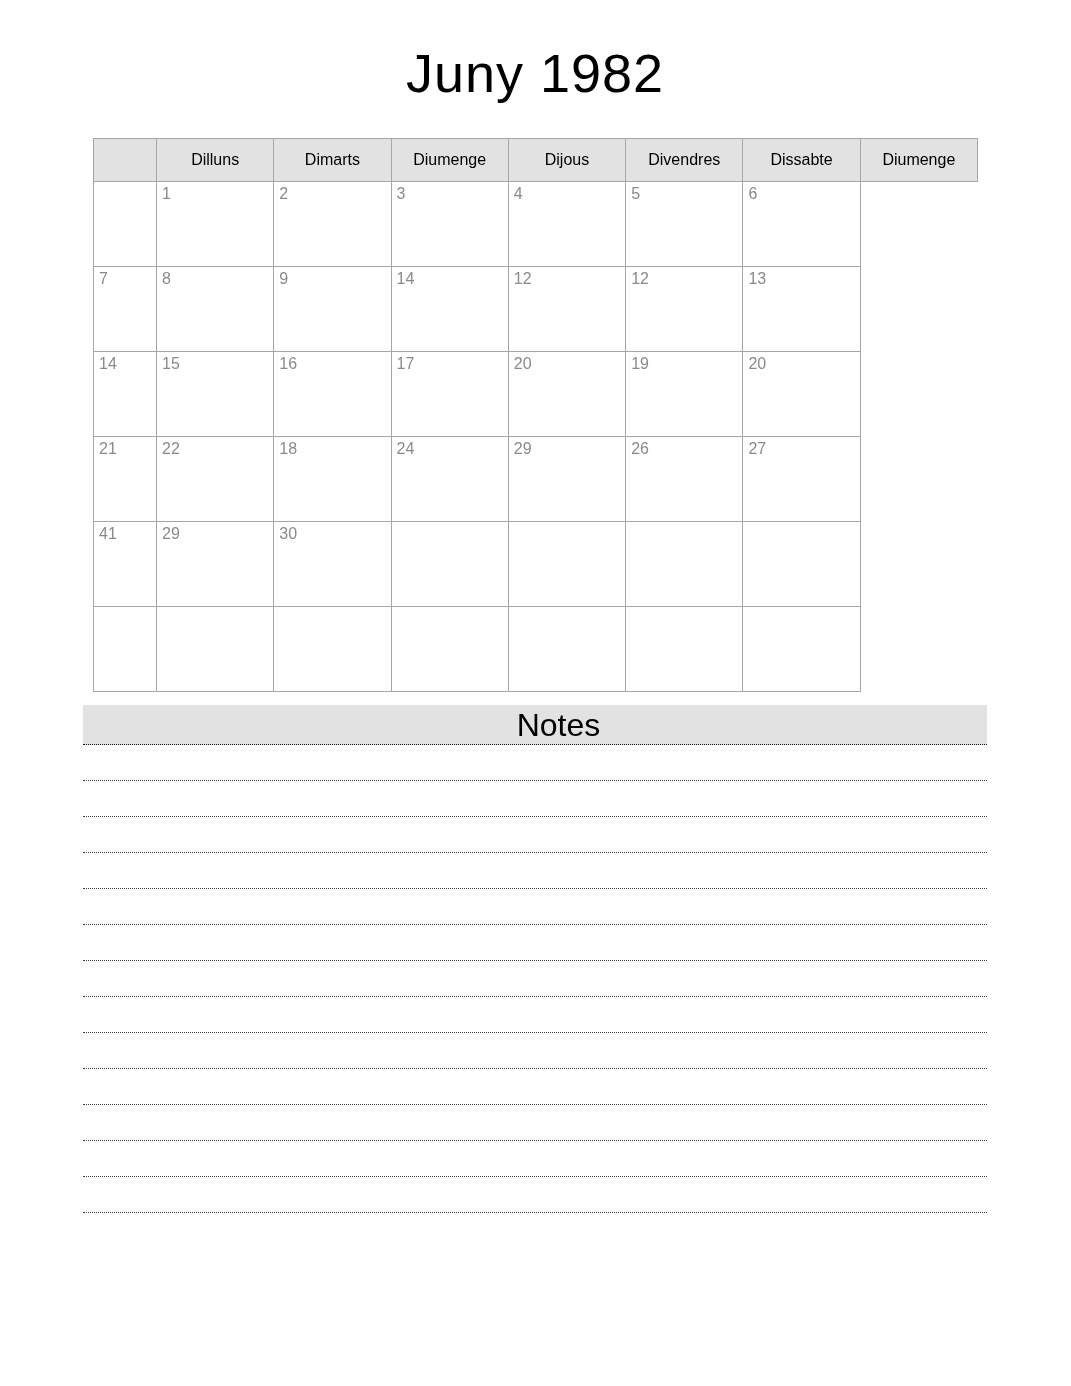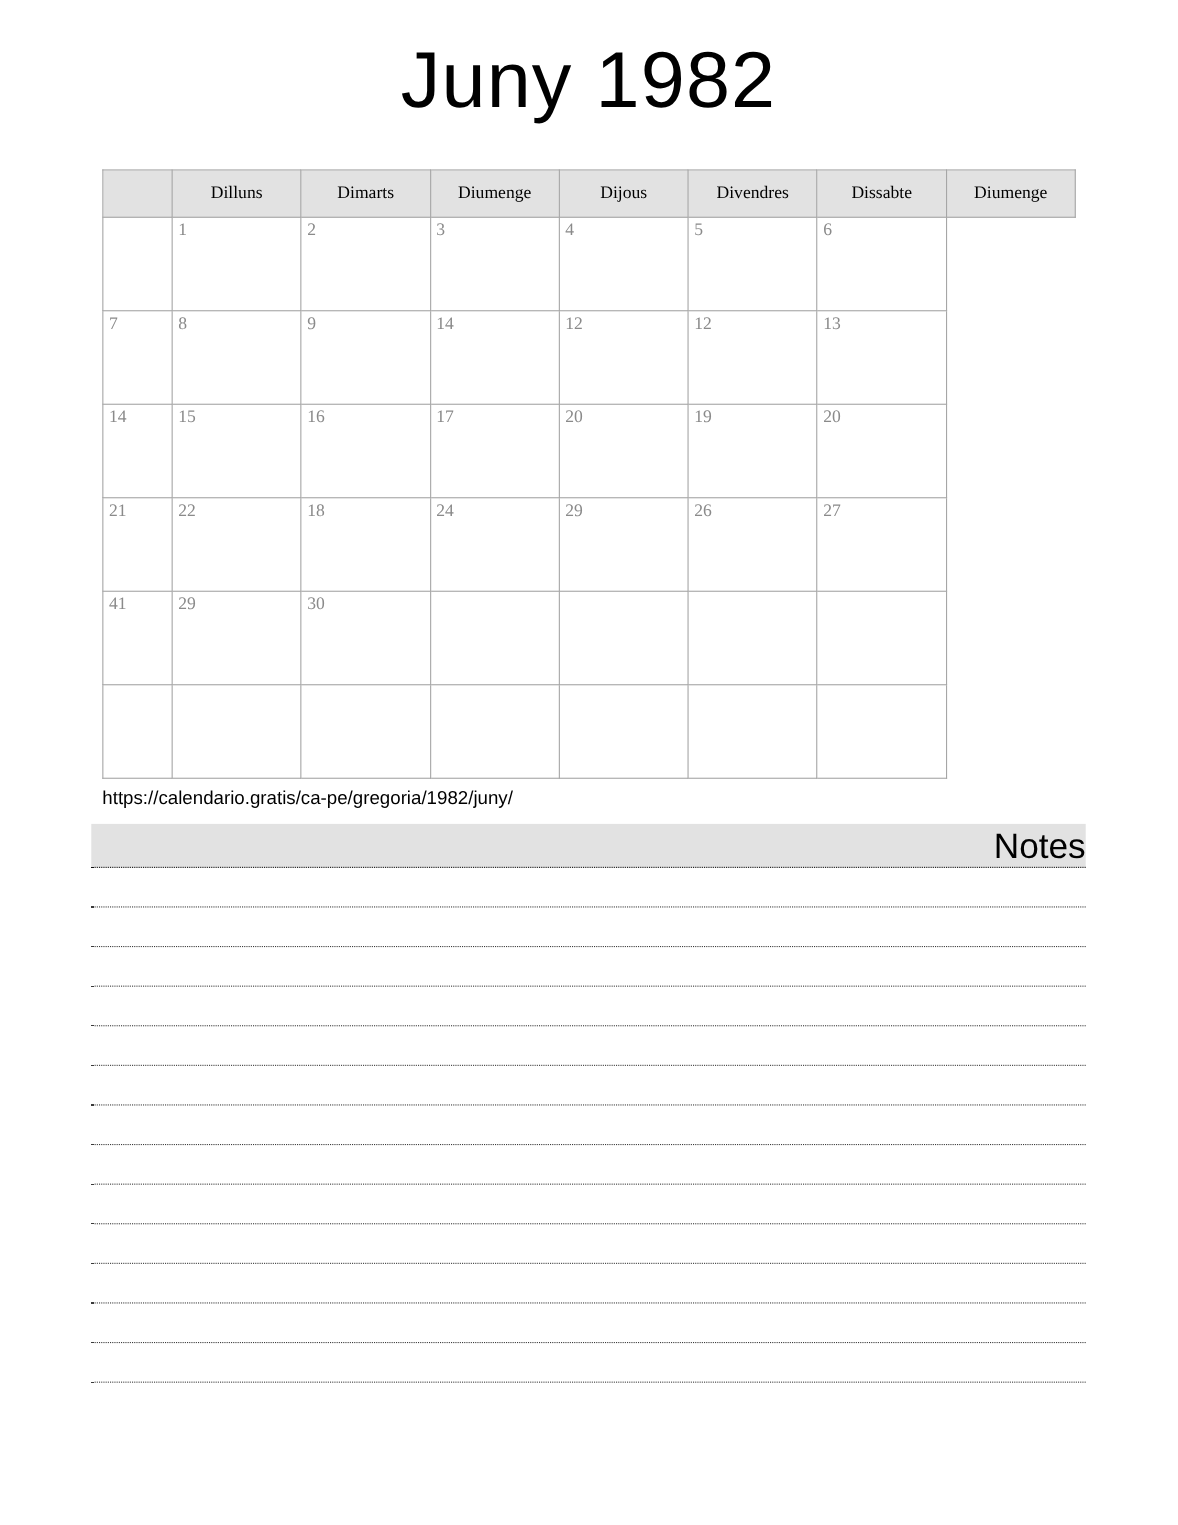--- a/index.html
+++ b/index.html
@@ -19,33 +19,32 @@
     height: 1386px;
     overflow: hidden;
   }
   .page {
     width: 1071px;
     height: 1386px;
     padding: 0 84px 0 83px;
   }
   .page-title {
     margin-top: 30px;
-    font-size: 72px;
+    font-size: 54px;
     font-weight: 400;
     line-height: 86px;
     text-align: center;
     letter-spacing: 1px;
     white-space: nowrap;
   }
   table.calendar {
     border-collapse: collapse;
     table-layout: fixed;
     width: 885px;
-    margin: 38px 0 0 10px;
-    font-family: Liberation Serif, serif;
+    margin: 22px 0 0 10px;
   }
   table.calendar th,
   table.calendar td {
     border: 1px solid var(--border-col);
   }
   table.calendar th.day-header {
     background: var(--header-bg);
     height: 43px;
     font-size: 16px;
     font-weight: 400;
@@ -72,21 +71,21 @@
     margin: 8px 0 0 10px;
     font-size: 17px;
     color: #000;
   }
   .notes-header {
     margin-top: 13px;
     width: 904px;
     height: 40px;
     background: var(--header-bg);
     border-bottom: 1px dotted #111;
-    text-align: right;
+    text-align: center;
     padding-left: 47px;
   }
   .notes-header .notes-title {
     font-size: 32px;
     line-height: 40px;
     font-weight: 400;
   }
   .note-lines { width: 904px; }
   .note-line {
     height: 36px;
@@ -164,21 +163,20 @@
           <td class="day-cell"></td>
           <td class="day-cell"></td>
           <td class="day-cell"></td>
           <td class="day-cell"></td>
           <td class="day-cell"></td>
           <td class="day-cell"></td>
         </tr>
       </tbody>
   </table>
 
-  <div class="calendar-url">https://calendario.gratis/ca-pe/gregoria/1982/juny/</div>
 
   <div class="notes-header">
     <span class="notes-title">Notes</span>
   </div>
 
   <div class="note-lines" id="note-lines">
       <div class="note-line"></div>
       <div class="note-line"></div>
       <div class="note-line"></div>
       <div class="note-line"></div>

